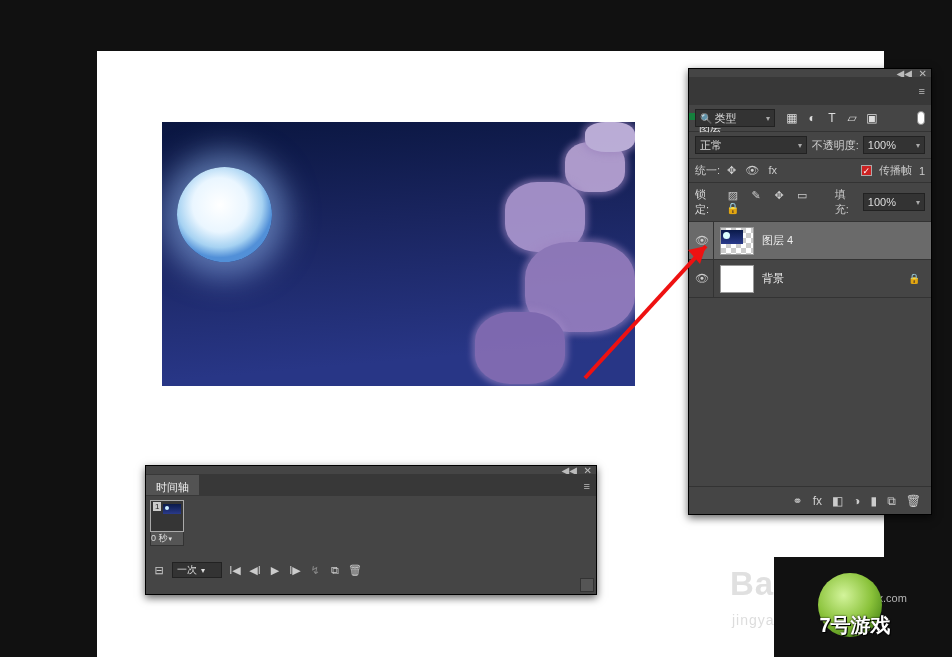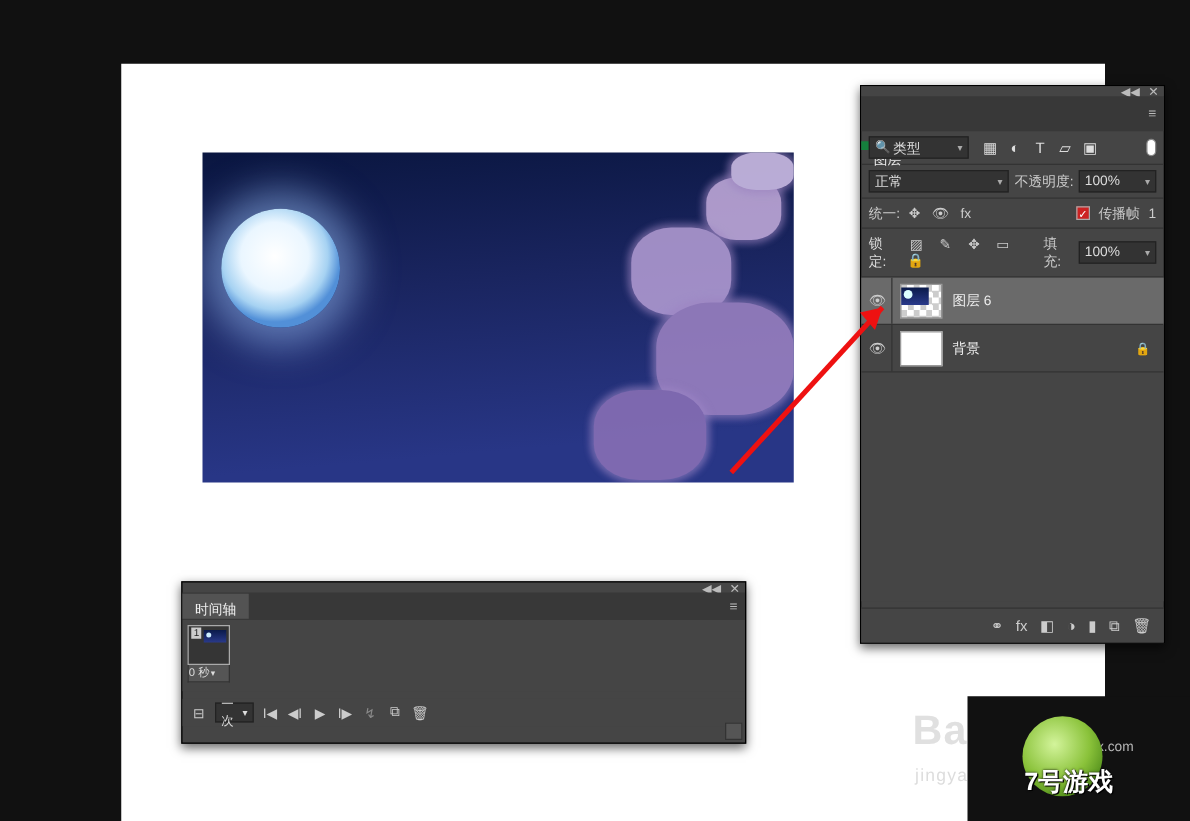--- a/index.html
+++ b/index.html
@@ -162,21 +162,21 @@
       <span class="arrow">▾</span>
     </div>
   </div>
   <div class="layer-list">
     <div class="layer-item selected">
       <span class="eye">👁</span>
       <div class="item-separator"></div>
       <div class="thumb checker">
           <div class="thumb-inner-moon"></div>
         </div>
-      <span class="layer-name">图层 6</span>
+      <span class="layer-name">图层 4</span>
     </div>
     <div class="layer-item">
       <span class="eye">👁</span>
       <div class="item-separator"></div>
       <div class="thumb white"></div>
       <span class="layer-name">背景</span>
       <span class="layer-lock">🔒</span>
     </div>
   </div>
   <div class="lp-footer">
@@ -211,21 +211,21 @@
         <div class="mini"></div>
       </div>
       <div class="frame-label">
         <span>0 秒</span>
         <span style="font-size:7px;margin-left:1px;">▾</span>
       </div>
     </div>
   </div>
   <div class="tl-controls">
     <span class="btn">⊟</span>
-    <div class="dropdown" style="width:31px;">
+    <div class="dropdown" style="width:50px;">
       <span>一次</span>
       <span class="arrow">▾</span>
     </div>
     <span class="btn">I◀</span>
     <span class="btn">◀I</span>
     <span class="btn">▶</span>
     <span class="btn">I▶</span>
     <span class="btn" style="opacity:.5;">↯</span>
     <span class="btn">⧉</span>
     <span class="btn">🗑</span>

